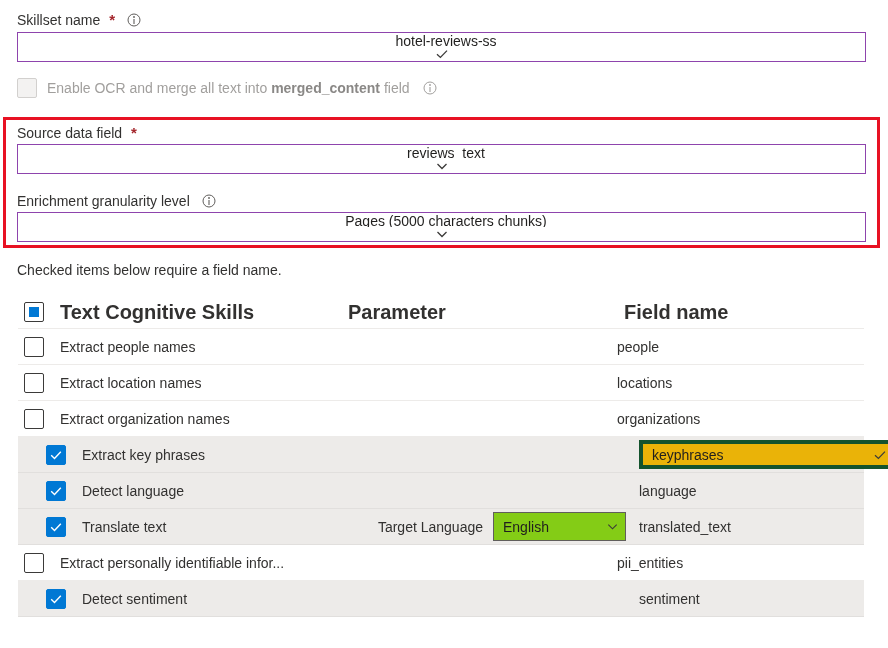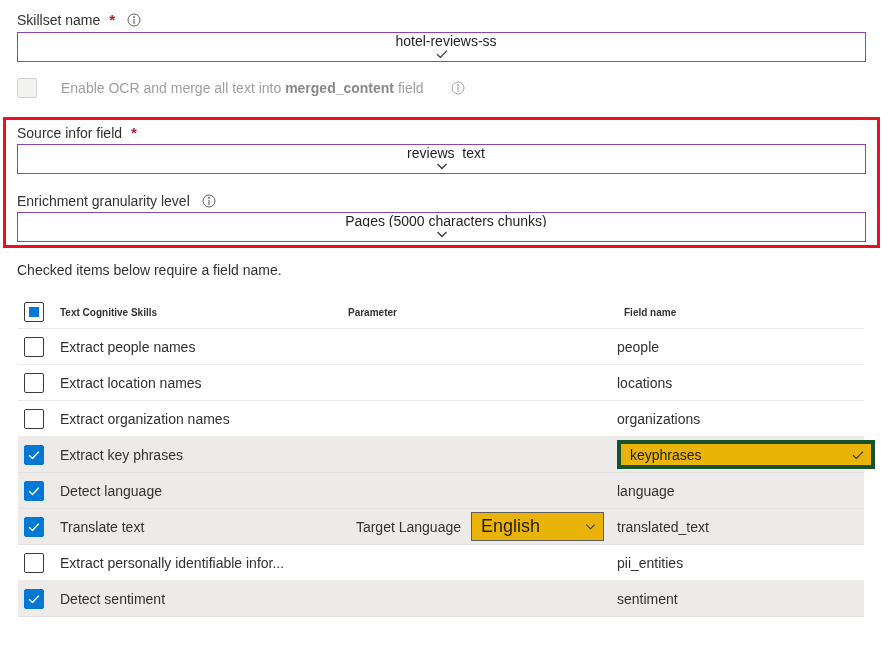--- a/index.html
+++ b/index.html
@@ -55,21 +55,21 @@
     display: flex; align-items: center; justify-content: center;
     color: #3b3a39;
   }
 
   
   .skillset-label { position: absolute; left: 17px; top: 11px; }
   .skillset-box { position: absolute; left: 17px; top: 32px; width: 849px; }
 
   .ocr-row {
     position: absolute; left: 17px; top: 78px;
-    display: flex; align-items: center; gap: 24px;
+    display: flex; align-items: center; gap: 10px;
   }
   .cb {
     width: 20px; height: 20px;
     border: 1px solid #3b3a39;
     background: #ffffff;
     border-radius: 2px;
     display: flex; align-items: center; justify-content: center;
     flex: 0 0 20px;
   }
   .cb.disabled { border-color: #d2d0ce; background: #f3f2f1; }
@@ -97,51 +97,51 @@
     position: absolute; left: 17px; top: 262px;
     font-size: 14px; color: #323130;
   }
 
   
   .tbl { position: absolute; left: 18px; top: 296px; width: 846px; }
   .thead {
     display: flex; align-items: center;
     height: 33px;
     border-bottom: 1px solid #edebe9;
-    font-size: 10px;
+    font-size: 20px;
     font-weight: 600;
     color: #323130;
   }
   .trow {
     display: flex; align-items: center;
     height: 36px;
     border-bottom: 1px solid #edebe9;
     font-size: 14px;
     color: #323130;
     position: relative;
   }
-  .trow.selected { background: #edebe9; border-bottom-color: #e1dfdd; }
+  .trow.selected { background: #edebe9; border-bottom-color: #e1dfdd; padding-left: 22px; }
 
   .c-check { width: 42px; flex: 0 0 42px; display: flex; align-items: center; padding-left: 6px; }
   .c-skill { width: 272px; flex: 0 0 272px; white-space: nowrap; overflow: hidden; }
   .c-param { width: 282px; flex: 0 0 282px; display: flex; align-items: center; justify-content: flex-end; gap: 10px; padding-right: 10px;}
   .c-field { flex: 1 1 auto; padding-left: 3px; }
 
   .thead .c-skill { padding-left: 0; }
   .thead .c-param { justify-content: flex-start; padding-left: 16px; }
   .thead .c-field { padding-left: 10px; }
 
   .param-label { font-size: 14px; color: #323130; white-space: nowrap; }
 
   .select {
     width: 133px; height: 29px;
     border: 1px solid #605e5c;
-    background: #eab308;
+    background: #84cc16;
     display: flex; align-items: center;
-    font-size: 18px; color: #201f1e;
+    font-size: 14px; color: #201f1e;
   }
   .select .sv { flex: 1; padding-left: 9px; white-space: nowrap; }
   .select .sc { width: 26px; display: flex; align-items: center; justify-content: center; }
 
   .fname-input {
     width: 258px; height: 29px;
     border: 4px solid #14532d;
     background: #eab308;
     display: flex; align-items: center;
     font-size: 14px; color: #201f1e;
@@ -187,21 +187,21 @@
           <circle cx="7" cy="7" r="6" fill="none" stroke="#a19f9d" stroke-width="1"></circle>
           <circle cx="7" cy="4" r="0.9" fill="#a19f9d"></circle>
           <rect x="6.45" y="6" width="1.1" height="5" fill="#a19f9d"></rect>
         </svg>
     </span>
   </div>
 
   <div class="redbox"></div>
 
   <div class="field-label src-label">
-    <span>Source infor field</span>
+    <span>Source data field</span>
     <span class="req-star">*</span>
   </div>
   <div class="tbox purple src-box">
     <span class="val">reviews_text</span>
     <span class="adorn">
       <svg width="14" height="14" viewBox="0 0 14 14">
           <path d="M2.5 5 L7 9.5 L11.5 5" fill="none" stroke="#3b3a39" stroke-width="1.3"></path>
         </svg>
     </span>
   </div>

